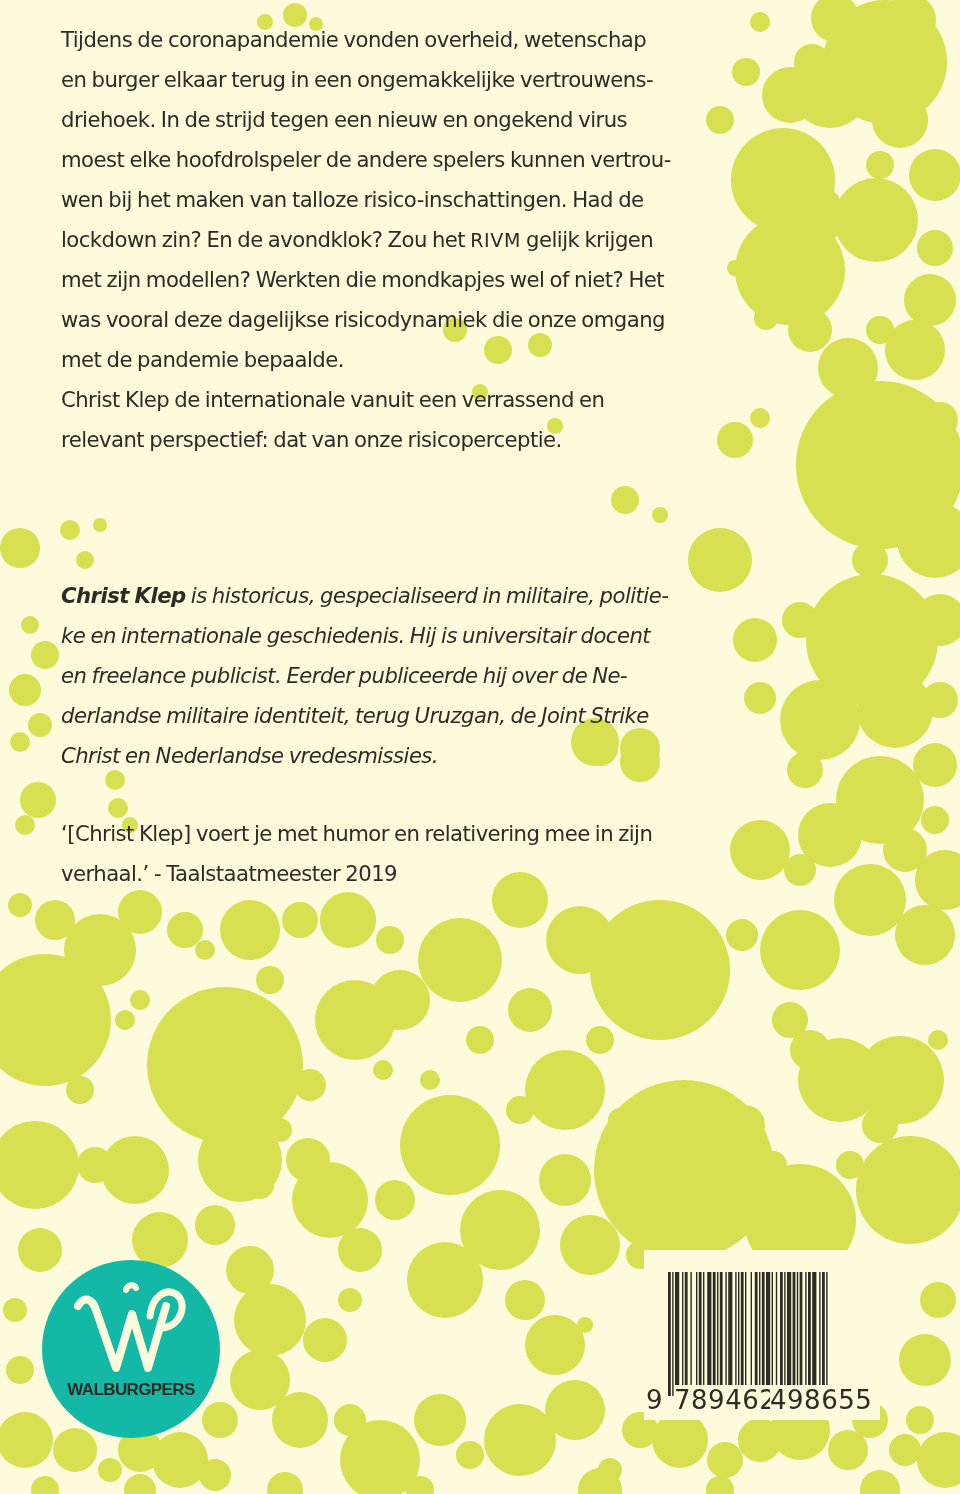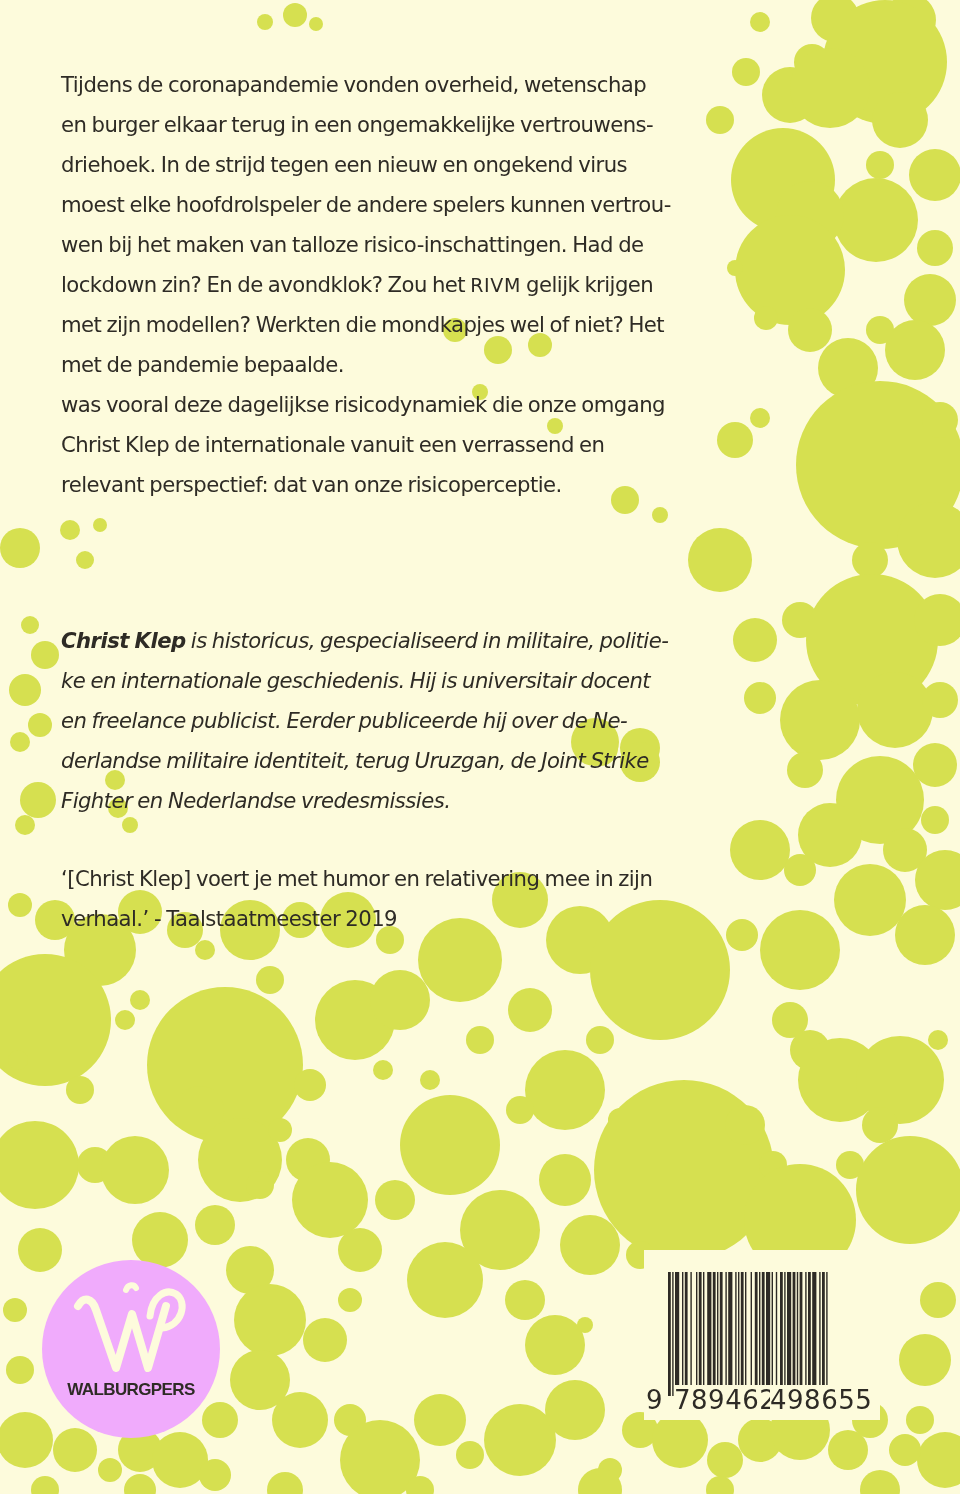--- a/index.html
+++ b/index.html
@@ -7,33 +7,33 @@
     width: 960px; height: 1494px; position: relative; overflow: hidden;
     background: #fdfbdc;
     font-family: "DejaVu Sans", sans-serif;
     color: #2e2b25;
   }
   #bubbles { position: absolute; left: 0; top: 0; width: 960px; height: 1494px; z-index: 0; }
   .text-block {
     position: absolute; left: 61px; z-index: 2;
     font-family: "DejaVu Sans", sans-serif;
     font-size: 21.2px; letter-spacing: -0.55px; word-spacing: -1px;
-    line-height: 40px; color: #2e2b25; margin-top: 45px;
+    line-height: 40px; color: #2e2b25;
   }
   .text-block .line { display: block; white-space: nowrap; }
   .smallcaps { font-size: 19px; letter-spacing: 0.6px; }
   em { font-style: italic; }
   strong { font-weight: bold; }
   #blurb { top: 20px; }
   #bio { top: 576px; font-style: italic; }
   #quote { top: 814px; }
 
   #publisher-logo {
     position: absolute; left: 42px; top: 1260px; width: 178px; height: 178px;
-    border-radius: 50%; background: #f0abfc; z-index: 2;
+    border-radius: 50%; background: #14b8a6; z-index: 2;
   }
   #publisher-logo svg { position: absolute; left: 28px; top: 16px; }
   #publisher-name {
     position: absolute; left: 0; right: 0; top: 120px; text-align: center;
     font-family: "Liberation Sans", sans-serif; font-weight: bold;
     font-size: 17px; letter-spacing: -0.6px; color: #2e2b25;
   }
 
   #barcode {
     position: absolute; left: 644px; top: 1250px; width: 236px; height: 170px;
@@ -244,32 +244,32 @@
   </svg>
 
 <div id="blurb" class="text-block">
   <span class="line">Tijdens de coronapandemie vonden overheid, wetenschap</span>
   <span class="line">en burger elkaar terug in een ongemakkelijke vertrouwens-</span>
   <span class="line">driehoek. In de strijd tegen een nieuw en ongekend virus</span>
   <span class="line">moest elke hoofdrolspeler de andere spelers kunnen vertrou-</span>
   <span class="line">wen bij het maken van talloze risico-inschattingen. Had de</span>
   <span class="line"><span>lockdown zin? En de avondklok? Zou het </span><span class="smallcaps">RIVM</span><span> gelijk krijgen</span></span>
   <span class="line">met zijn modellen? Werkten die mondkapjes wel of niet? Het</span>
+  <span class="line">was vooral deze dagelijkse risicodynamiek die onze omgang</span>
   <span class="line">met de pandemie bepaalde.</span>
-  <span class="line">was vooral deze dagelijkse risicodynamiek die onze omgang</span>
   <span class="line">Christ Klep de internationale vanuit een verrassend en</span>
   <span class="line">relevant perspectief: dat van onze risicoperceptie.</span>
 </div>
 
 <div id="bio" class="text-block">
   <span class="line"><strong>Christ Klep</strong><span> is historicus, gespecialiseerd in militaire, politie-</span></span>
   <span class="line">ke en internationale geschiedenis. Hij is universitair docent</span>
   <span class="line">en freelance publicist. Eerder publiceerde hij over de Ne-</span>
   <span class="line">derlandse militaire identiteit, terug Uruzgan, de Joint Strike</span>
-  <span class="line">Fighter en Nederlandse vredesmissies.</span>
+  <span class="line">Christ en Nederlandse vredesmissies.</span>
 </div>
 
 <div id="quote" class="text-block">
   <span class="line">‘[Christ Klep] voert je met humor en relativering mee in zijn</span>
   <span class="line">verhaal.’ - Taalstaatmeester 2019</span>
 </div>
 
 <div id="publisher-logo">
   <svg width="122" height="104" viewBox="0 0 122 104">
     <path d="M8 30 C 14 20, 22 22, 26 34 L 46 92 L 62 38 L 78 92 L 96 30" fill="none" stroke="#fdfbdc" stroke-width="8" stroke-linecap="round" stroke-linejoin="round"></path>

